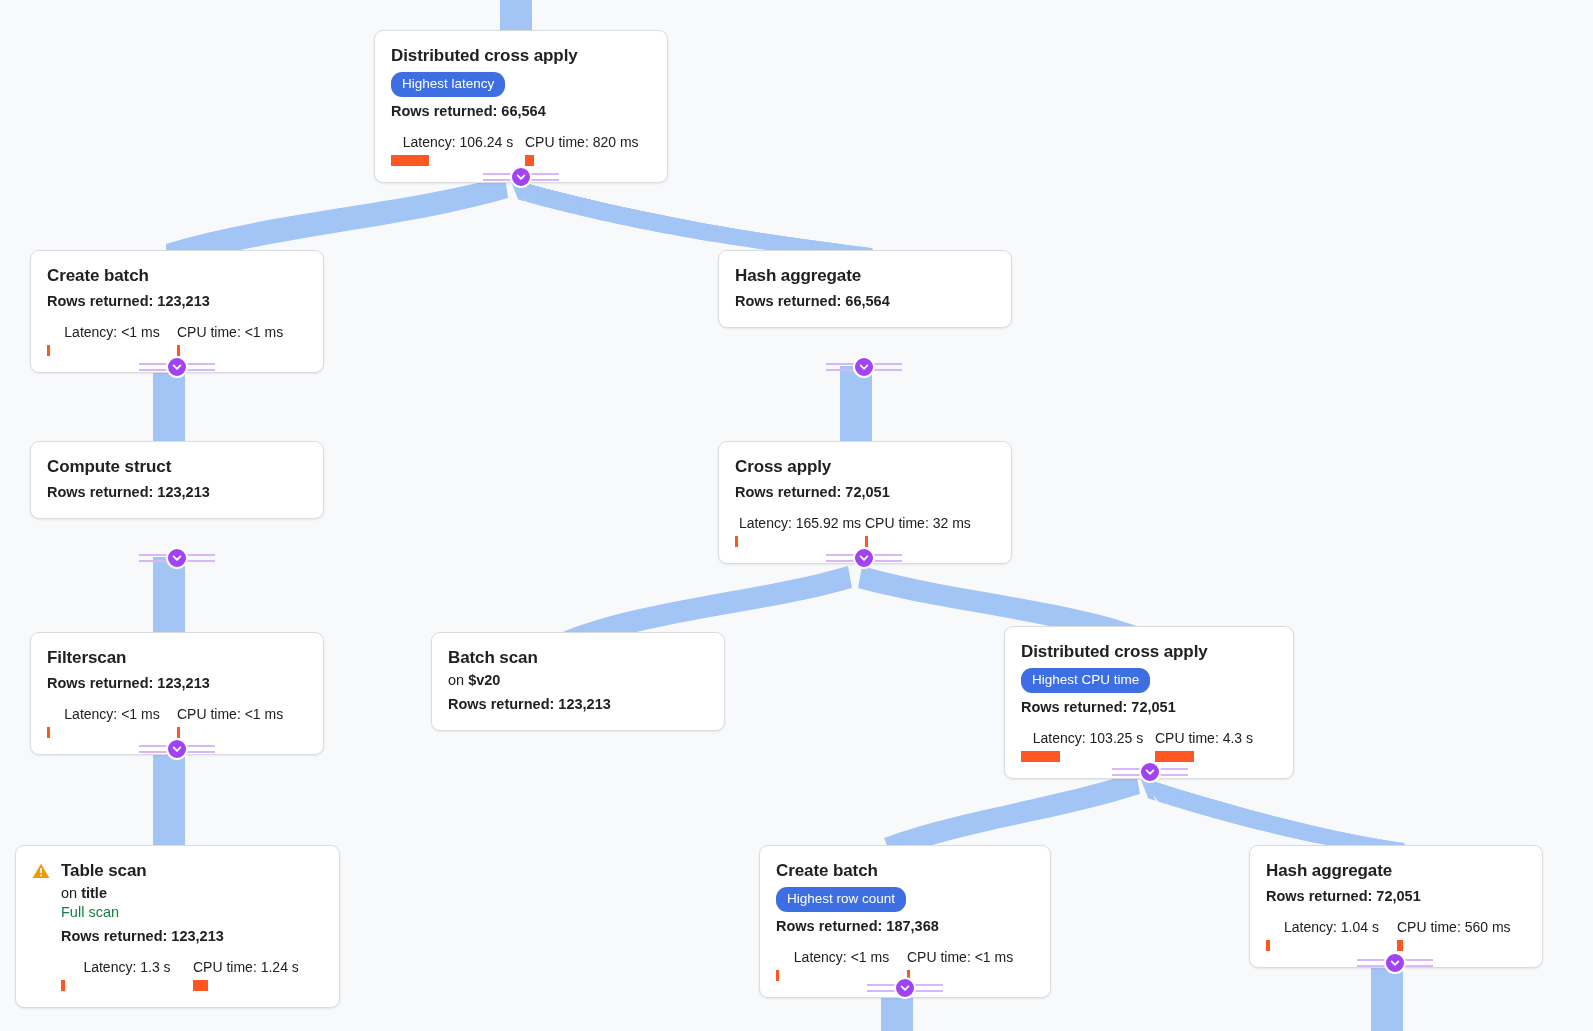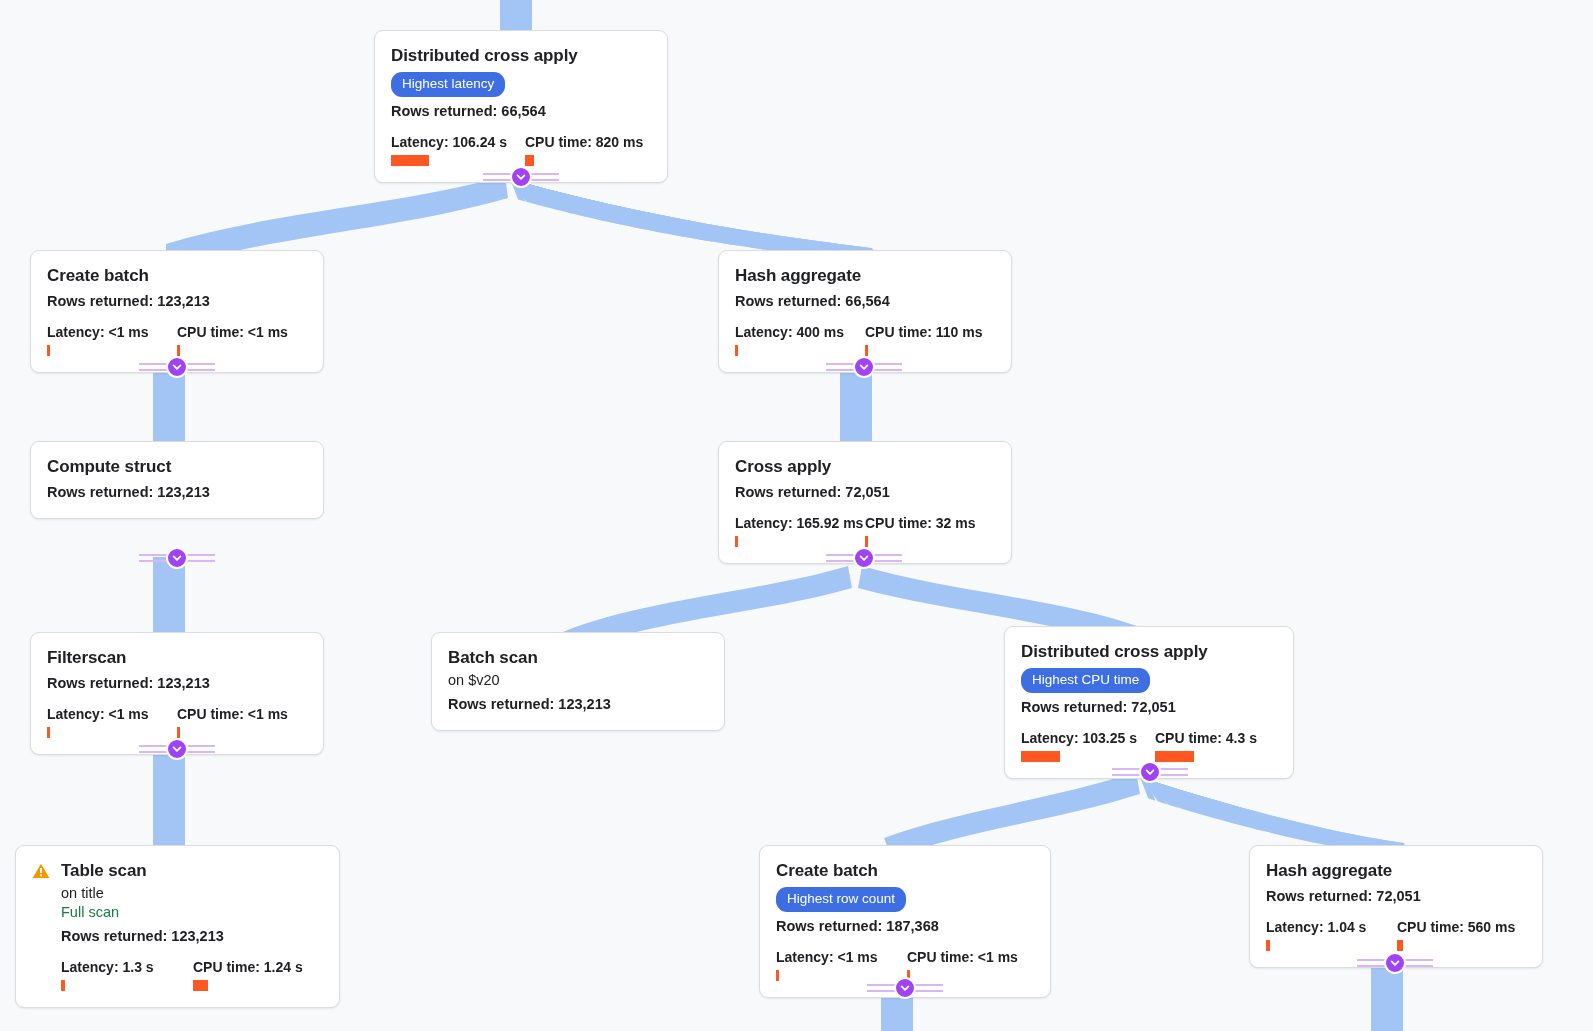--- a/index.html
+++ b/index.html
@@ -70,21 +70,21 @@
     color: #202124;
     line-height: 22px;
     letter-spacing: -0.1px;
   }
   .node-sub {
     font-size: 14.5px;
     color: #202124;
     line-height: 19px;
     margin-top: 2px;
   }
-  .node-sub .sub-strong { font-weight: normal; }
+  .node-sub .sub-strong { font-weight: bold; }
   .node-note {
     font-size: 14.5px;
     color: #15803d;
     line-height: 19px;
   }
   .badge {
     display: inline-block;
     margin-top: 5px;
     background: #3d6fe3;
     color: #ffffff;
@@ -103,24 +103,25 @@
   }
   .metrics {
     display: flex;
     margin-top: 13px;
   }
   .metric {
     box-sizing: border-box;
   }
   .metric-label {
     font-size: 14px;
-    font-weight: bold;
+    font-weight: normal;
     color: #202124;
     line-height: 17px;
     white-space: nowrap;
+    text-align: center;
   }
   .metric-bar {
     height: 11px;
     background: #ff5722;
     margin-top: 4px;
     border-radius: 0;
   }
 
   
   .collapse-toggle {
@@ -296,30 +297,20 @@
           </div>
         </div>
       </div>
     </div>
 
     <div class="node" style="left:710px; top:250px; width:294px;">
       <div class="node-head">
         <div class="node-body">
           <div class="node-title">Hash aggregate</div>
           <div class="rows-line">Rows returned: 66,564</div>
-          <div class="metrics">
-            <div class="metric" style="width:130px;">
-              <div class="metric-label">Latency: 400 ms</div>
-              <div class="metric-bar" style="width:3px;"></div>
-            </div>
-            <div class="metric">
-              <div class="metric-label">CPU time: 110 ms</div>
-              <div class="metric-bar" style="width:3px;"></div>
-            </div>
-          </div>
         </div>
       </div>
     </div>
 
     <div class="node" style="left:22px; top:441px; width:294px;">
       <div class="node-head">
         <div class="node-body">
           <div class="node-title">Compute struct</div>
           <div class="rows-line">Rows returned: 123,213</div>
         </div>

